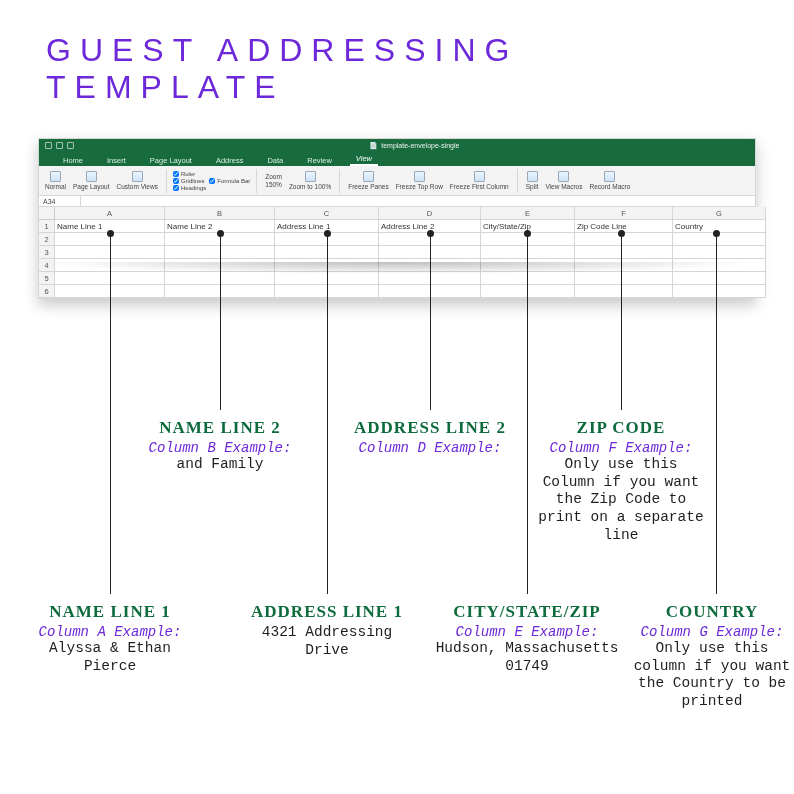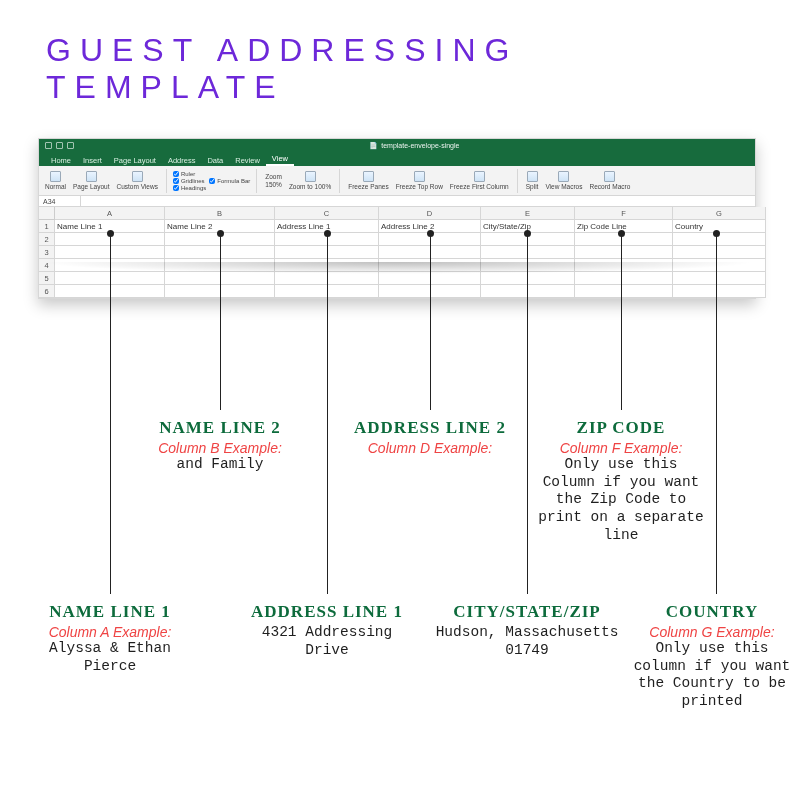--- a/index.html
+++ b/index.html
@@ -64,31 +64,32 @@
     content: "📄";
     font-size: 7px;
     margin-right: 3px;
     opacity: 0.9;
   }
   .qat { display:flex; gap:4px; align-items:center; }
   .qat span { width:7px; height:7px; border:1px solid rgba(255,255,255,0.6); border-radius:1px; }
   .excel-tabs {
     background: #176b3d;
     display: flex;
-    gap: 0;
+    gap: 12px;
     height: 14px;
     align-items: flex-end;
-    padding: 0 6px;
+    padding: 0 18px;
     font-size: 7.5px;
     color: #d7efe0;
   }
   .excel-tab { padding: 2px 6px 1px; cursor: default; }
   .excel-tab.active {
     border-bottom: 2px solid #fff;
     color: #fff;
+    font-style: italic;
   }
   .ribbon {
     height: 30px;
     background: #f3f3f3;
     border-bottom: 1px solid #d6d6d6;
     display: flex;
     align-items: center;
     font-size: 6.5px;
     color: #444;
     padding: 0 4px;
@@ -183,24 +184,24 @@
   }
   .callout .label {
     font-family: Georgia, serif;
     color: #0d6b3c;
     font-size: 17px;
     letter-spacing: 1px;
     font-weight: 600;
     margin-bottom: 2px;
   }
   .callout .sub {
-    font-family: Liberation Sans, sans-serif;
+    font-family: Liberation Mono, monospace;
     font-style: italic;
     font-size: 14px;
-    color: #ef4444;
+    color: #6d28d9;
   }
   .callout .ex {
     font-family: Liberation Mono, monospace;
     font-size: 14.5px;
     color: #1f1f1f;
     line-height: 1.22;
   }
 </style>
 </head>
 <body>
@@ -417,19 +418,20 @@
   <div class="label">NAME LINE 1</div>
   <div class="sub">Column A Example:</div>
   <div class="ex">Alyssa &amp; Ethan Pierce</div>
 </div>
 <div class="callout" style="left:327px; top:602px">
   <div class="label">ADDRESS LINE 1</div>
   <div class="ex">4321 Addressing Drive</div>
 </div>
 <div class="callout" style="left:527px; top:602px; width:210px">
   <div class="label">CITY/STATE/ZIP</div>
+  <div class="sub">Column E Example:</div>
   <div class="ex">Hudson, Massachusetts 01749</div>
 </div>
 <div class="callout" style="left:712px; top:602px; width:168px">
   <div class="label">COUNTRY</div>
   <div class="sub">Column G Example:</div>
   <div class="ex">Only use this column if you want the Country to be printed</div>
 </div>
 
 </body></html>

